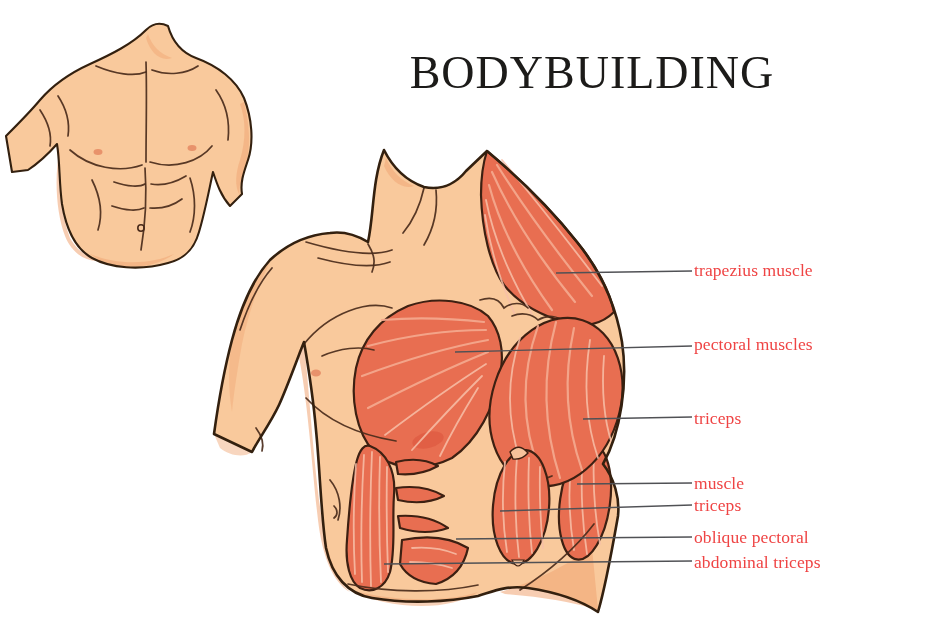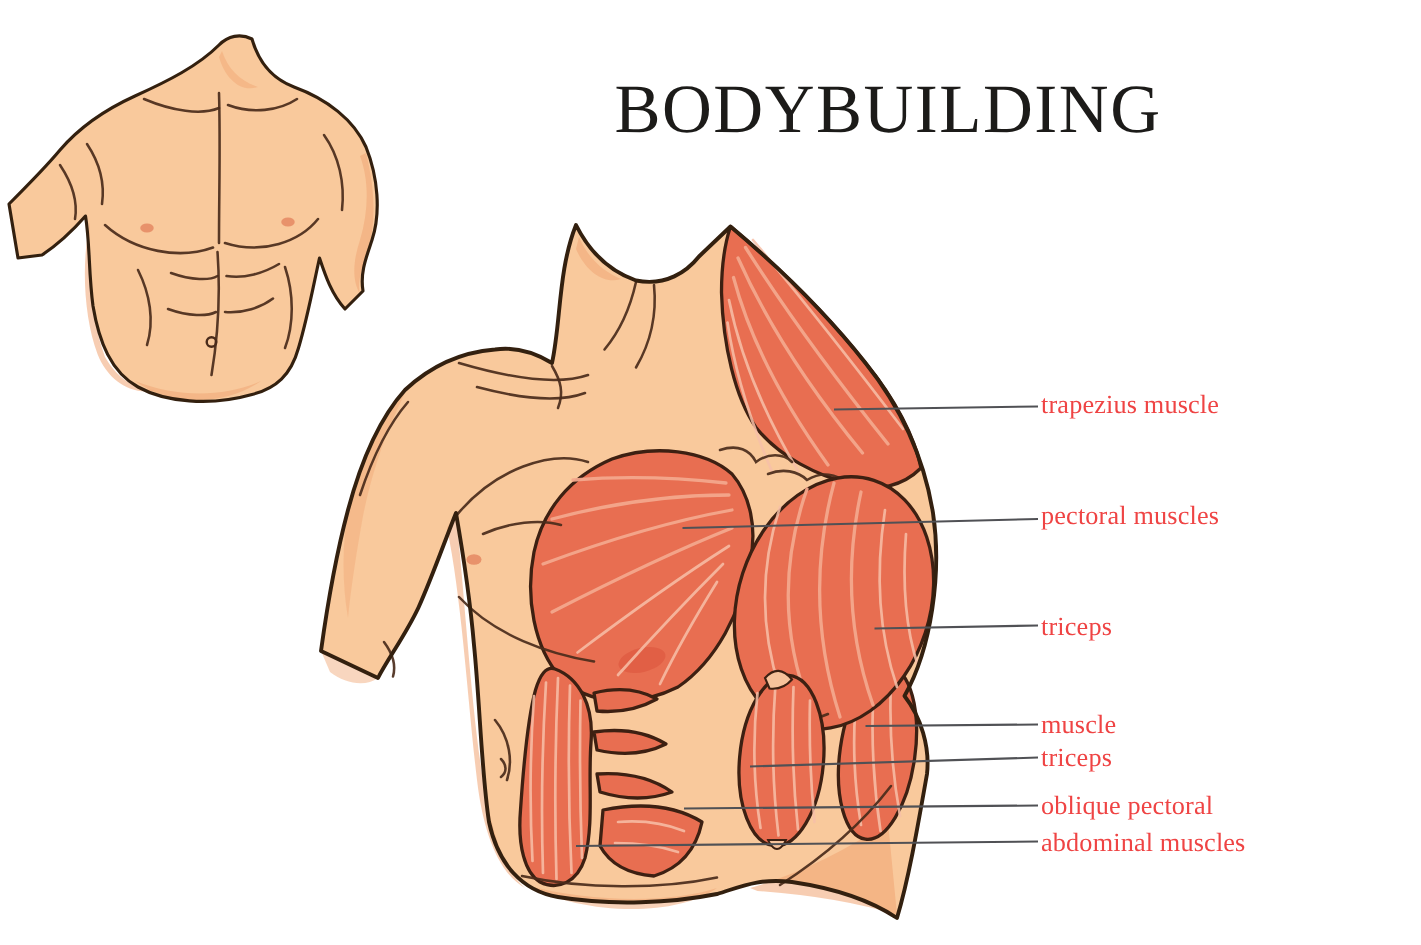--- a/index.html
+++ b/index.html
@@ -231,16 +231,16 @@
 
   <div class="title">BODYBUILDING</div>
 
   <div>
     <div class="label" style="top:270px">trapezius muscle</div>
     <div class="label" style="top:344px">pectoral muscles</div>
     <div class="label" style="top:418px">triceps</div>
     <div class="label" style="top:483px">muscle</div>
     <div class="label" style="top:505px">triceps</div>
     <div class="label" style="top:537px">oblique pectoral</div>
-    <div class="label" style="top:562px">abdominal muscles</div>
+    <div class="label" style="top:562px">abdominal triceps</div>
   </div>
 
 </div>
 
 </body></html>

